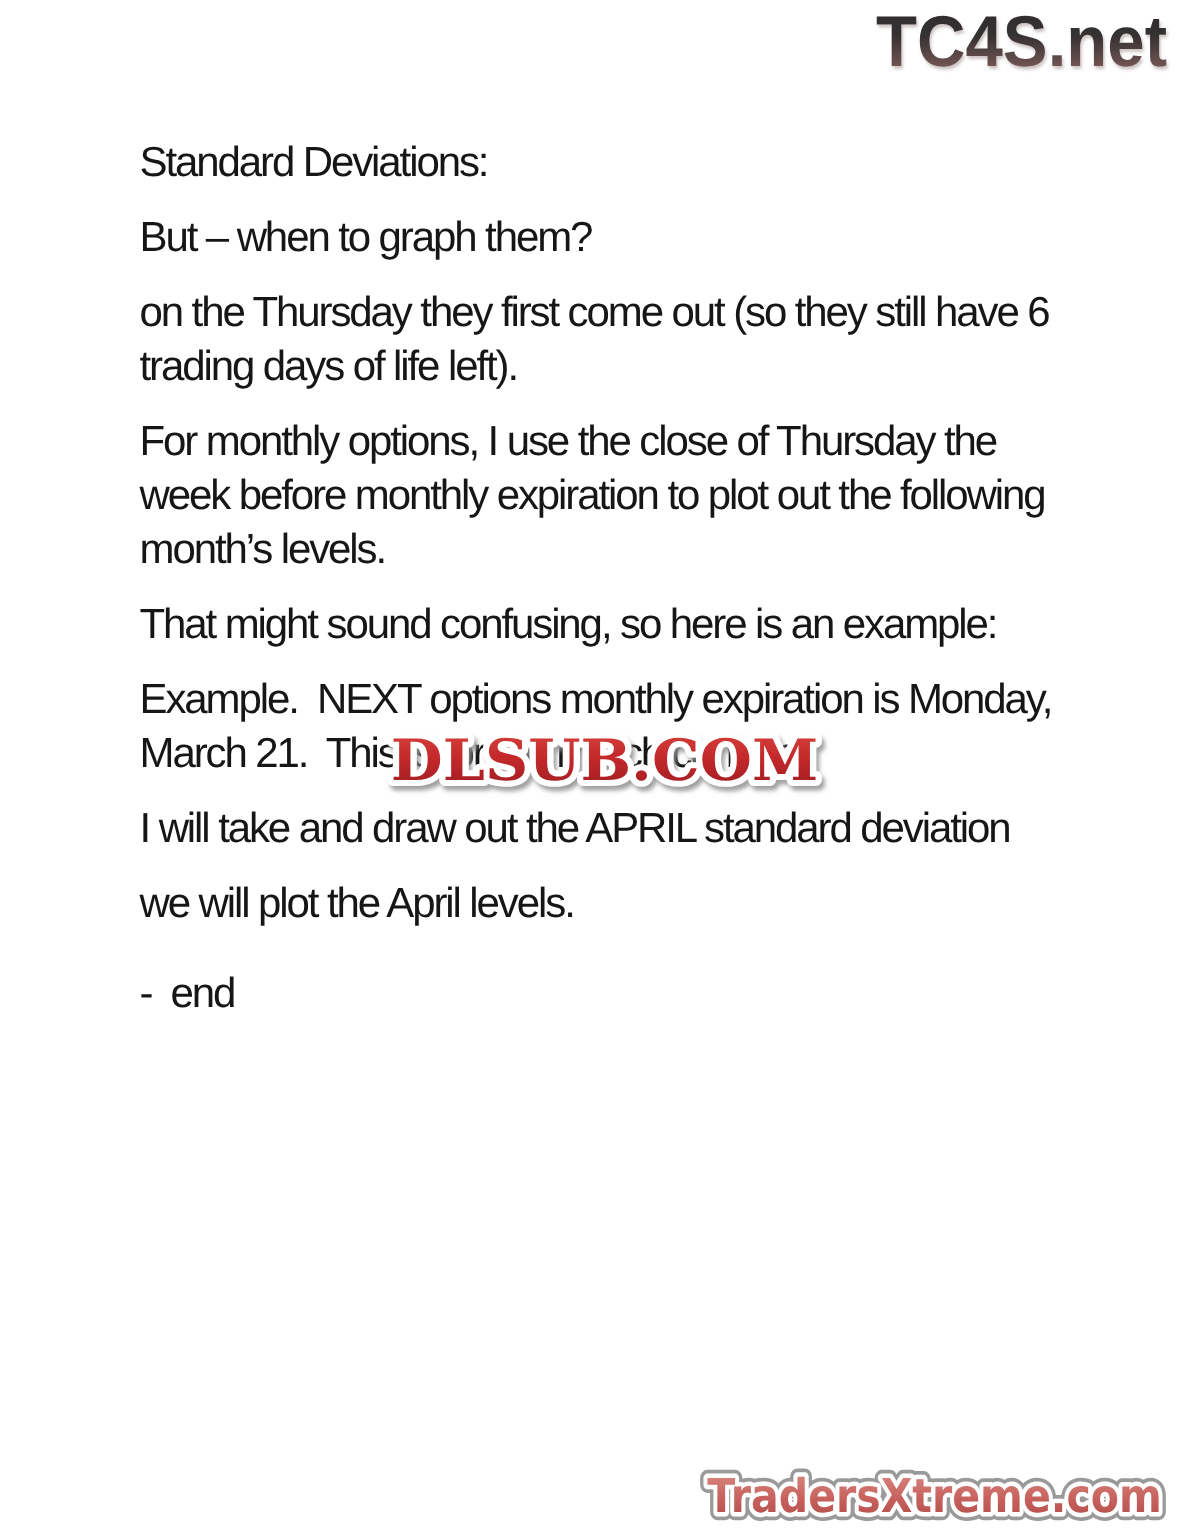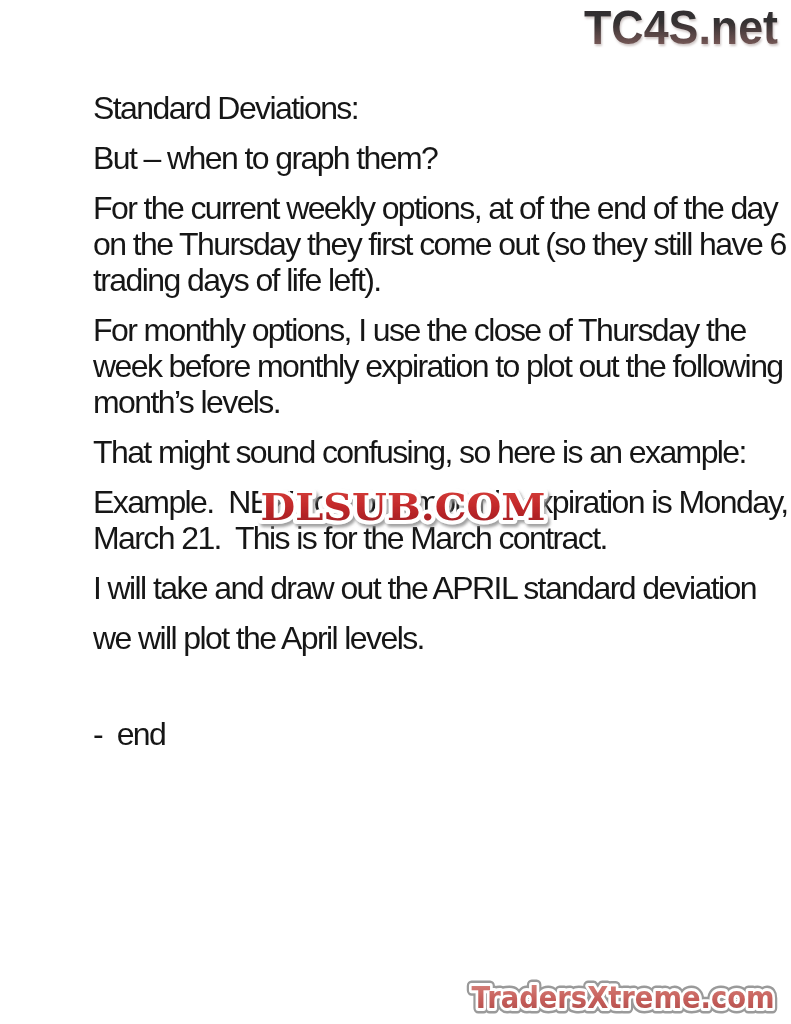--- a/index.html
+++ b/index.html
@@ -11,25 +11,25 @@
     overflow: hidden;
     font-family: "Liberation Sans", sans-serif;
   }
   
   .content {
     position: absolute;
     left: 93px;
     top: 90px;
     width: 660px;
     color: #161616;
-    font-size: 32px;
+    font-size: 28px;
     letter-spacing: -0.05em;
   }
   .content p { margin: 0 0 14px 0; line-height: 36px; }
-  .content p.end-para { margin-top: 60px; }
+  .content p.end-para { margin-top: 24px; }
   .line { display: block; white-space: pre; }
   
   .tc4s-svg { position: absolute; top: 2px; right: 6px; }
   .tc4s-text {
     font-family: "Liberation Sans", sans-serif;
     font-weight: 700;
     font-size: 48px;
   }
   .dlsub-svg { position: absolute; left: 238px; top: 474px; }
   .dlsub-text {
@@ -73,21 +73,20 @@
   </svg>
 
   <main class="content">
     <p>
       <span class="line">Standard Deviations:</span>
     </p>
     <p>
       <span class="line">But – when to graph them?</span>
     </p>
     <p>
-      <span class="line">For the current weekly options, at of the end of the day</span>
       <span class="line">on the Thursday they first come out (so they still have 6</span>
       <span class="line">trading days of life left).</span>
     </p>
     <p>
       <span class="line">For monthly options, I use the close of Thursday the</span>
       <span class="line">week before monthly expiration to plot out the following</span>
       <span class="line">month’s levels.</span>
     </p>
     <p>
       <span class="line">That might sound confusing, so here is an example:</span>

